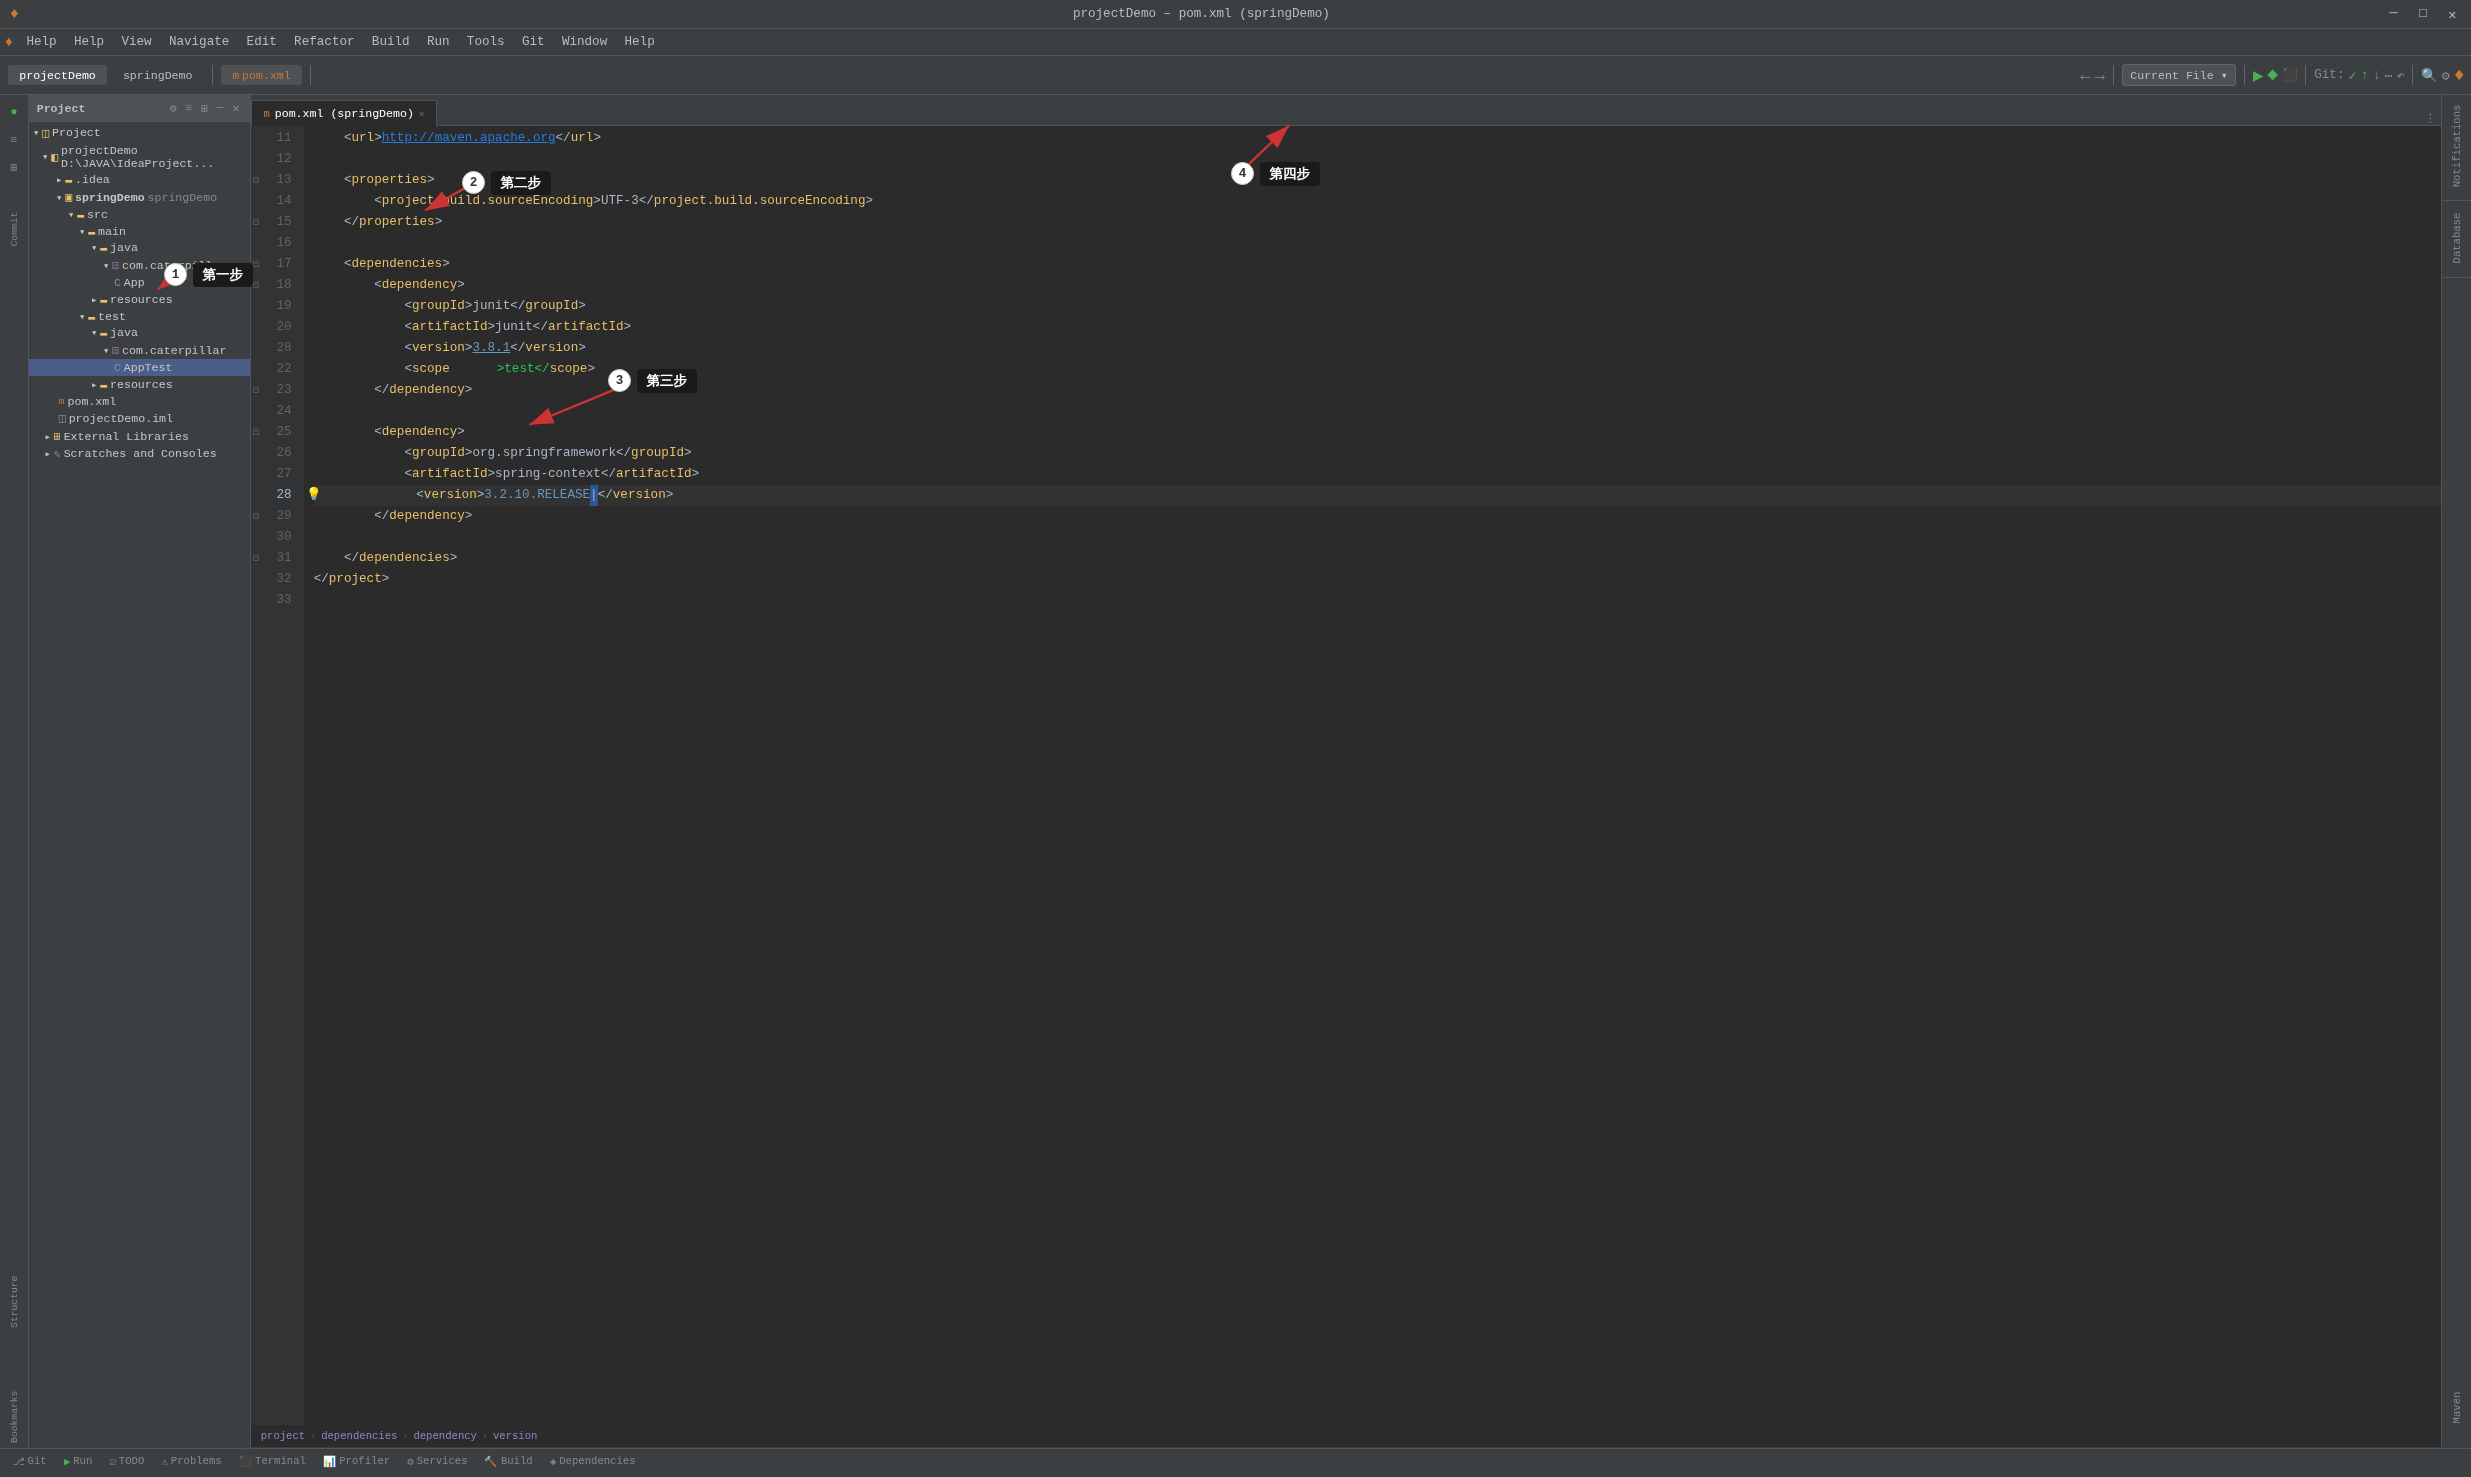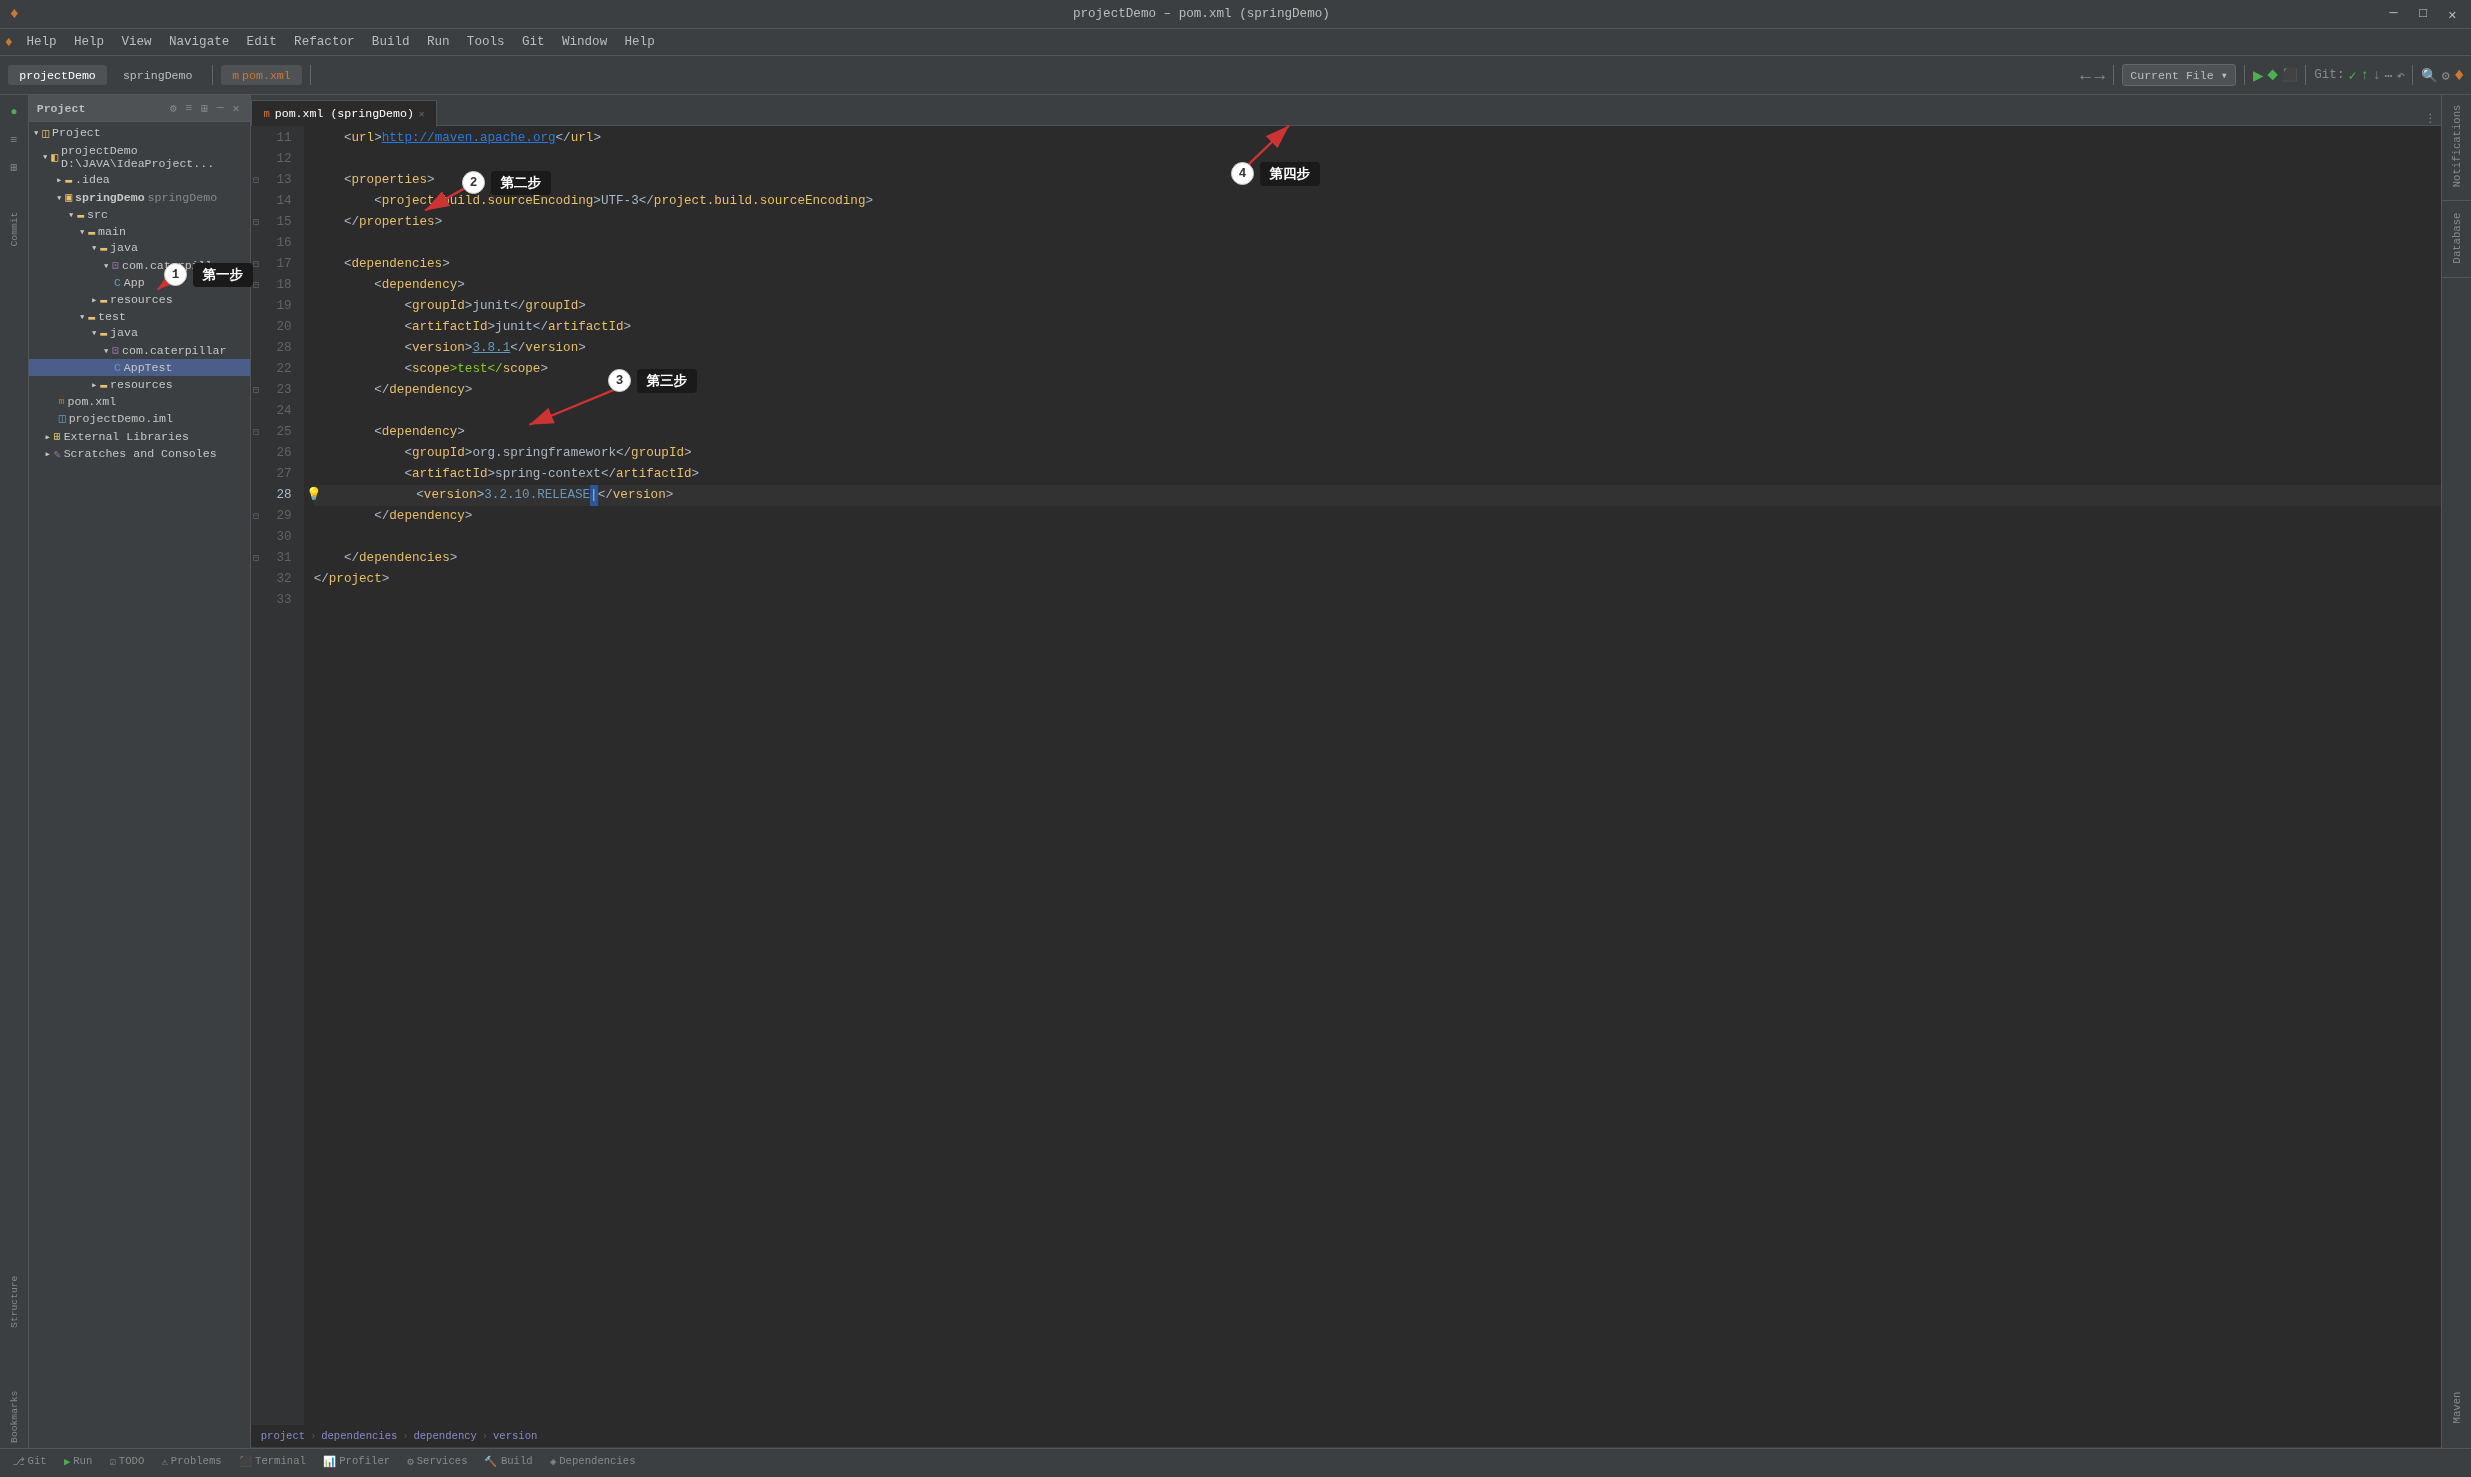--- a/index.html
+++ b/index.html
@@ -643,21 +643,21 @@
 
         <div class="code-line">
           <span style="color:#a9b7c6;">            &lt;</span><span style="color:#e8bf6a;">artifactId</span><span style="color:#a9b7c6;">&gt;junit&lt;/</span><span style="color:#e8bf6a;">artifactId</span><span style="color:#a9b7c6;">&gt;</span>
         </div>
 
         <div class="code-line">
           <span style="color:#a9b7c6;">            &lt;</span><span style="color:#e8bf6a;">version</span><span style="color:#a9b7c6;">&gt;</span><span style="color:#6897bb;text-decoration:underline;">3.8.1</span><span style="color:#a9b7c6;">&lt;/</span><span style="color:#e8bf6a;">version</span><span style="color:#a9b7c6;">&gt;</span>
         </div>
 
         <div class="code-line">
-          <span style="color:#a9b7c6;">            &lt;</span><span style="color:#e8bf6a;">scope</span><span style="color:#84cc16;">&gt;test&lt;/</span><span style="color:#e8bf6a;">scope</span><span style="color:#a9b7c6;">&gt;</span>
+          <span style="color:#a9b7c6;">            &lt;</span><span style="color:#e8bf6a;">scope</span><span style="color:#22c55e;margin-left:47px;">&gt;test&lt;/</span><span style="color:#e8bf6a;">scope</span><span style="color:#a9b7c6;">&gt;</span>
         </div>
 
         <div class="code-line">
           <span style="color:#a9b7c6;">        &lt;/</span><span style="color:#e8bf6a;">dependency</span><span style="color:#a9b7c6;">&gt;</span>
         </div>
 
         <div class="code-line"></div>
 
         <div class="code-line">
           <span style="color:#a9b7c6;">        &lt;</span><span style="color:#e8bf6a;">dependency</span><span style="color:#a9b7c6;">&gt;</span>

